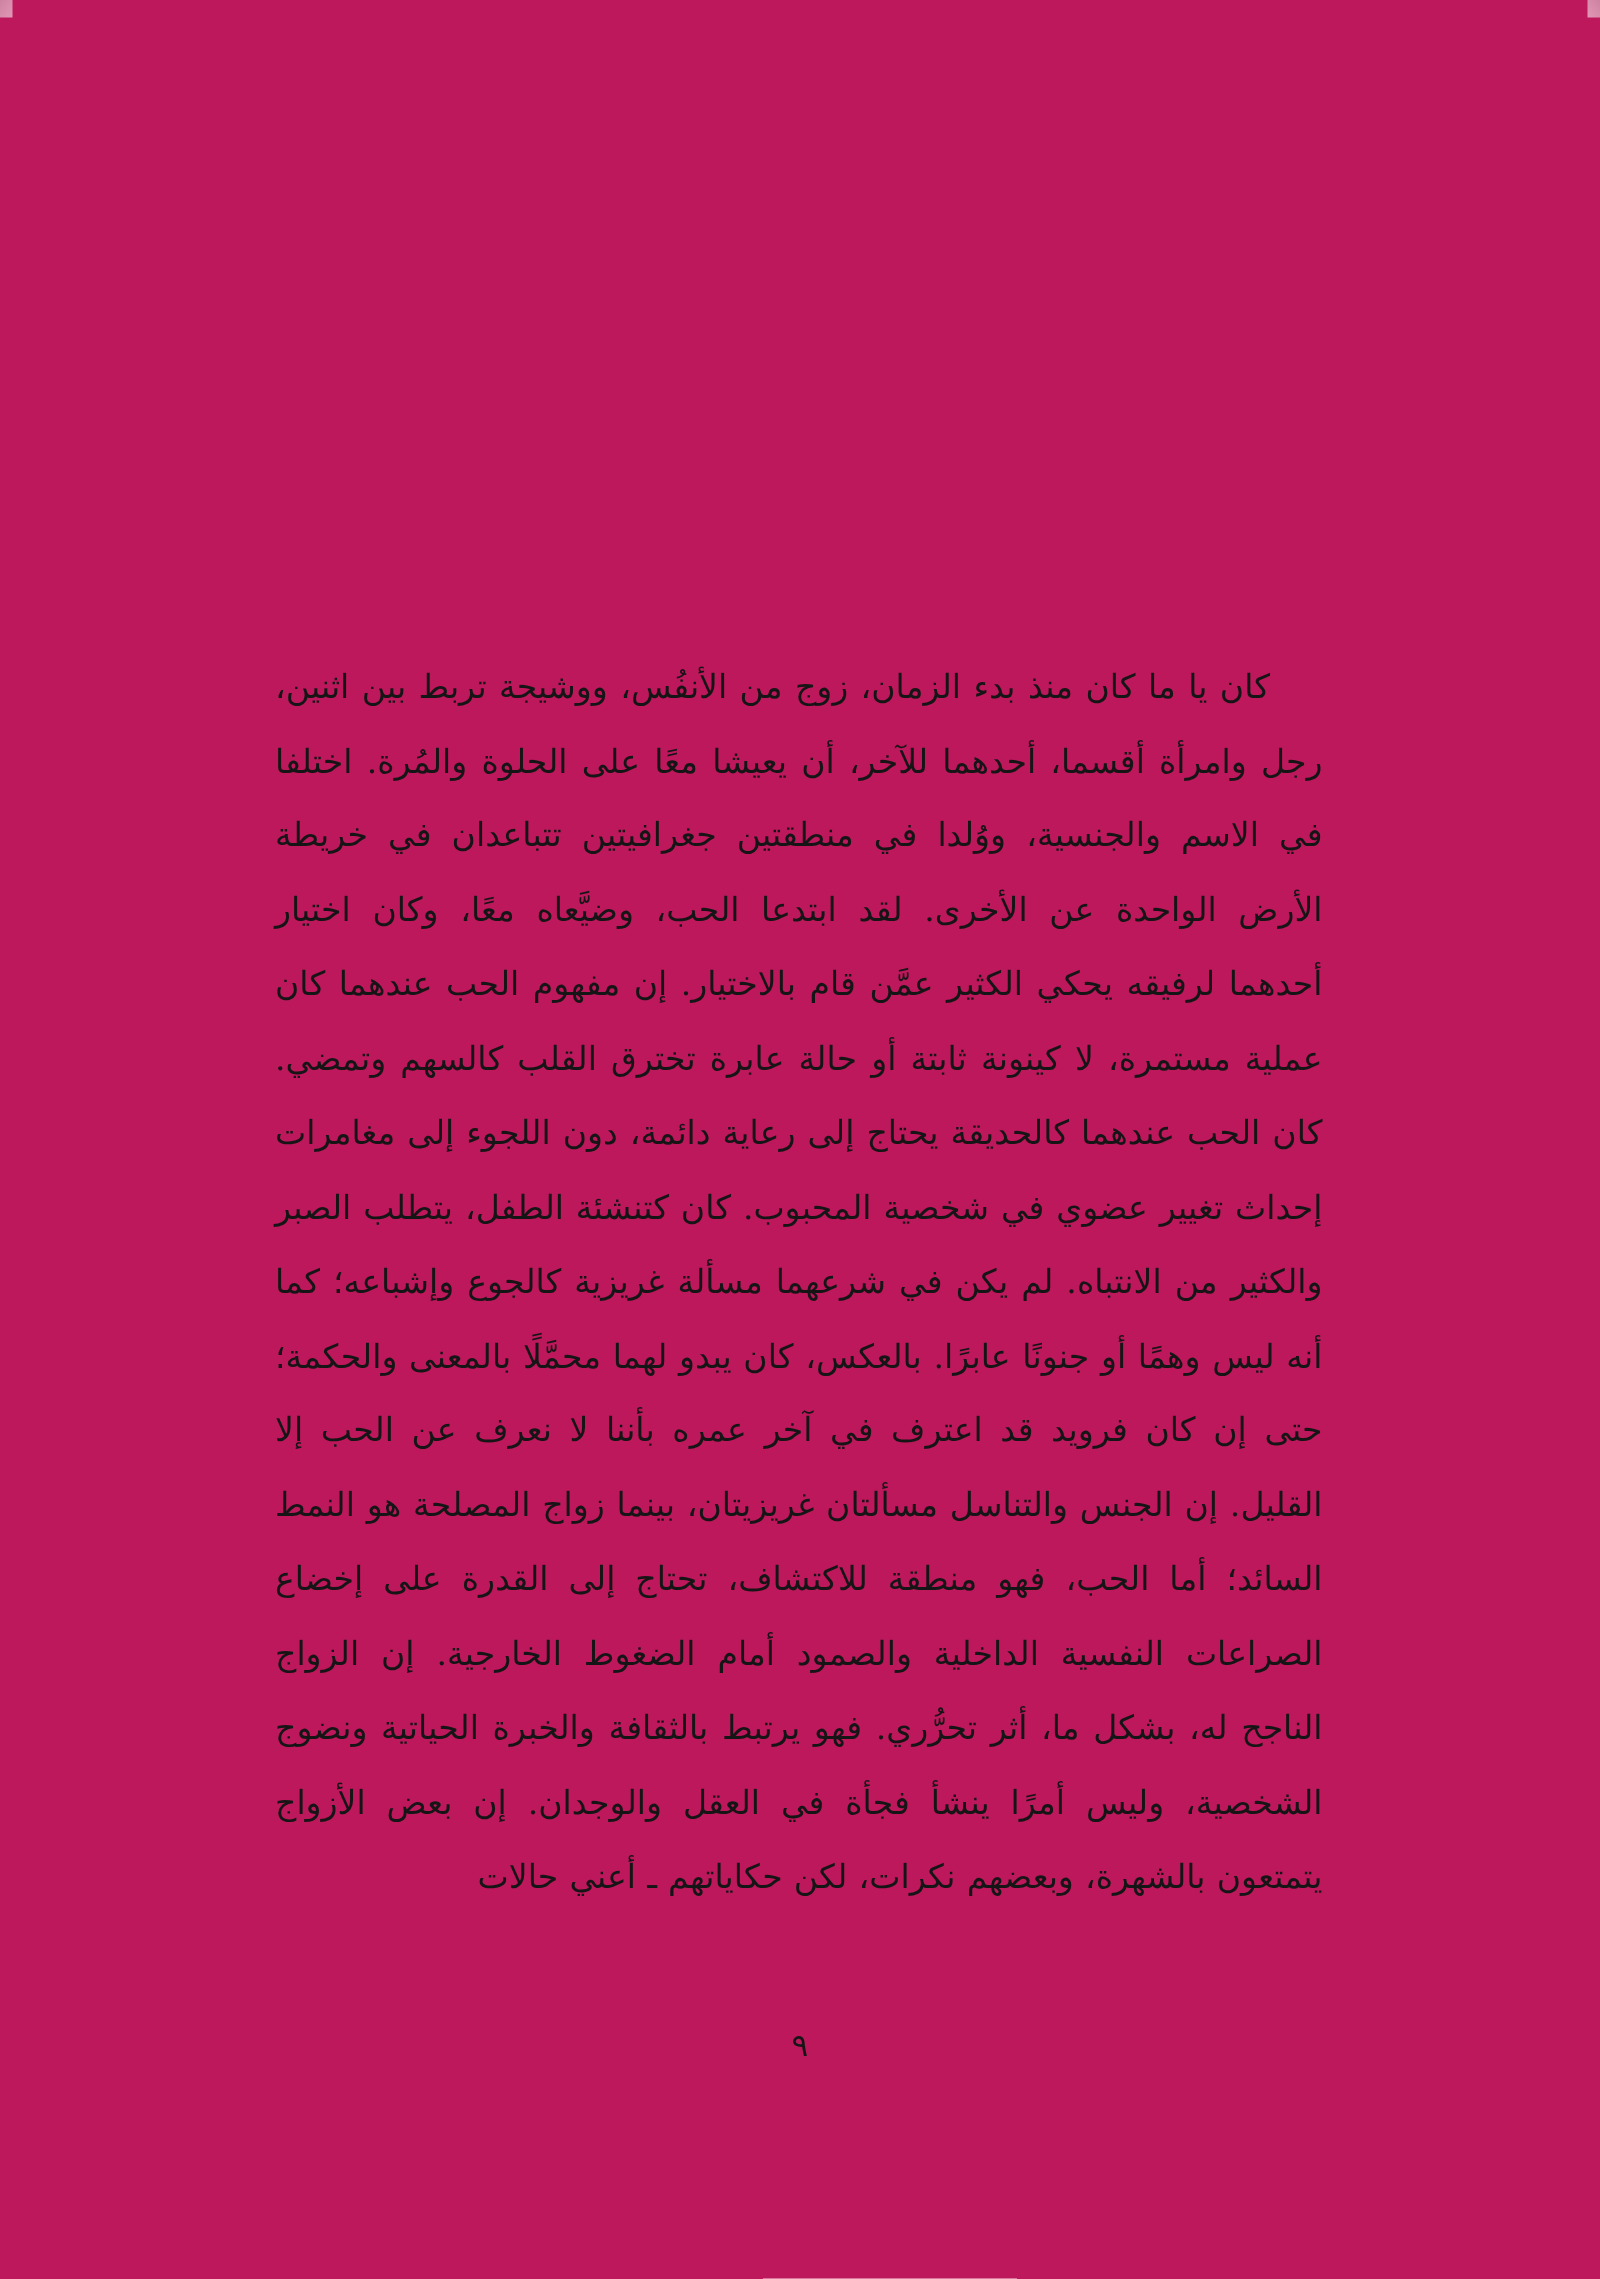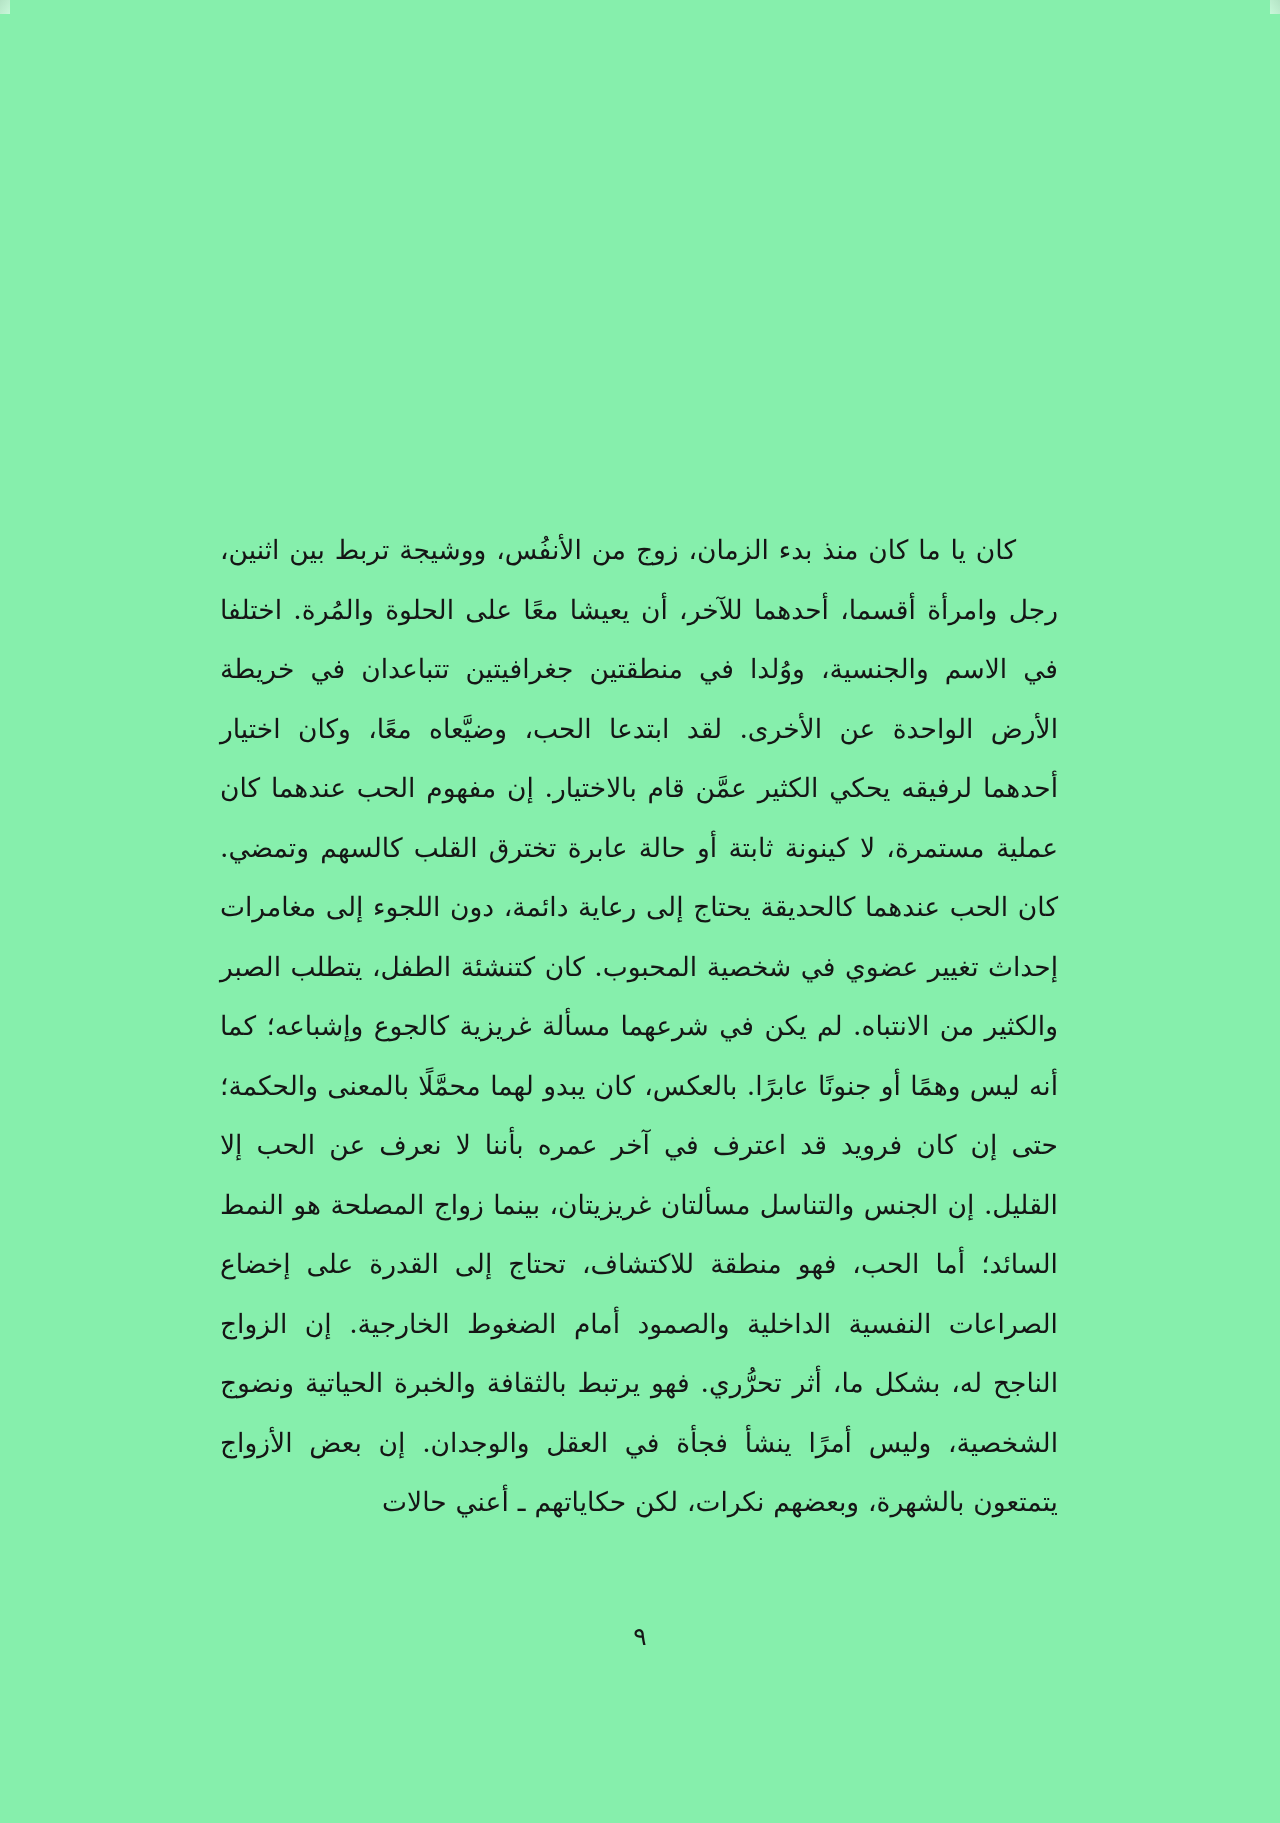--- a/index.html
+++ b/index.html
@@ -7,21 +7,21 @@
     padding: 0;
     background: #ffffff;
   }
   body {
     font-family: "DejaVu Serif", "Liberation Serif", serif;
   }
   .page {
     position: relative;
     width: 1280px;
     height: 1823px;
-    background: #86efac;
+    background: #be185d;
     overflow: hidden;
     box-sizing: border-box;
   }
   
   .scan-edge-left {
     position: absolute;
     top: 0;
     left: 0;
     width: 10px;
     height: 14px;

